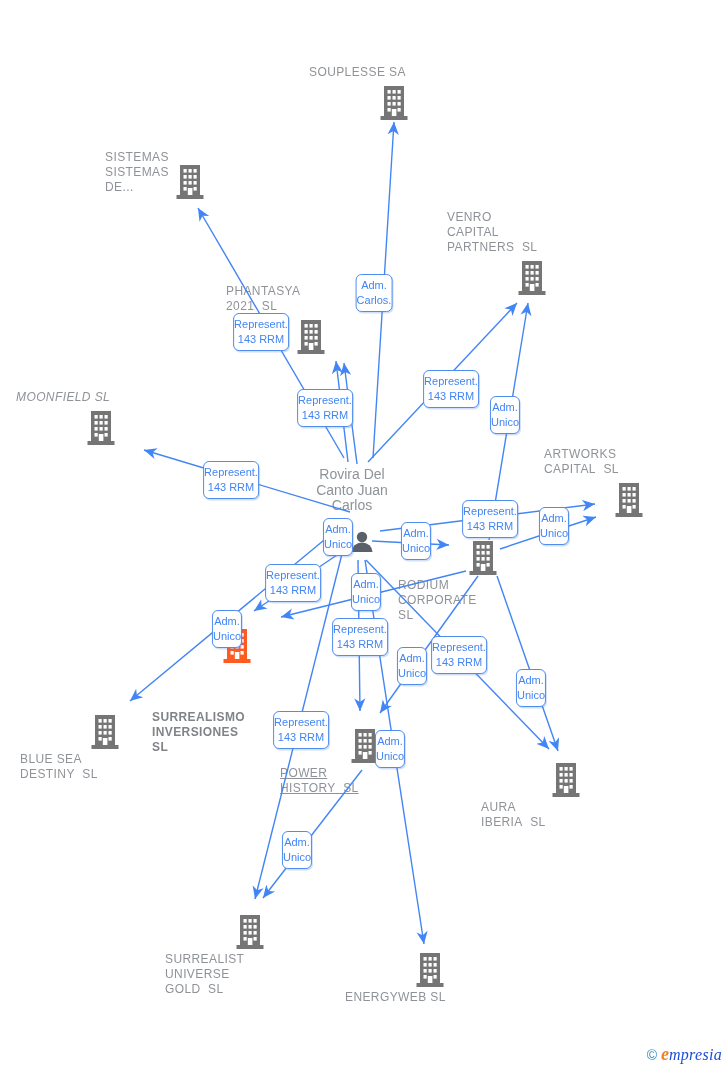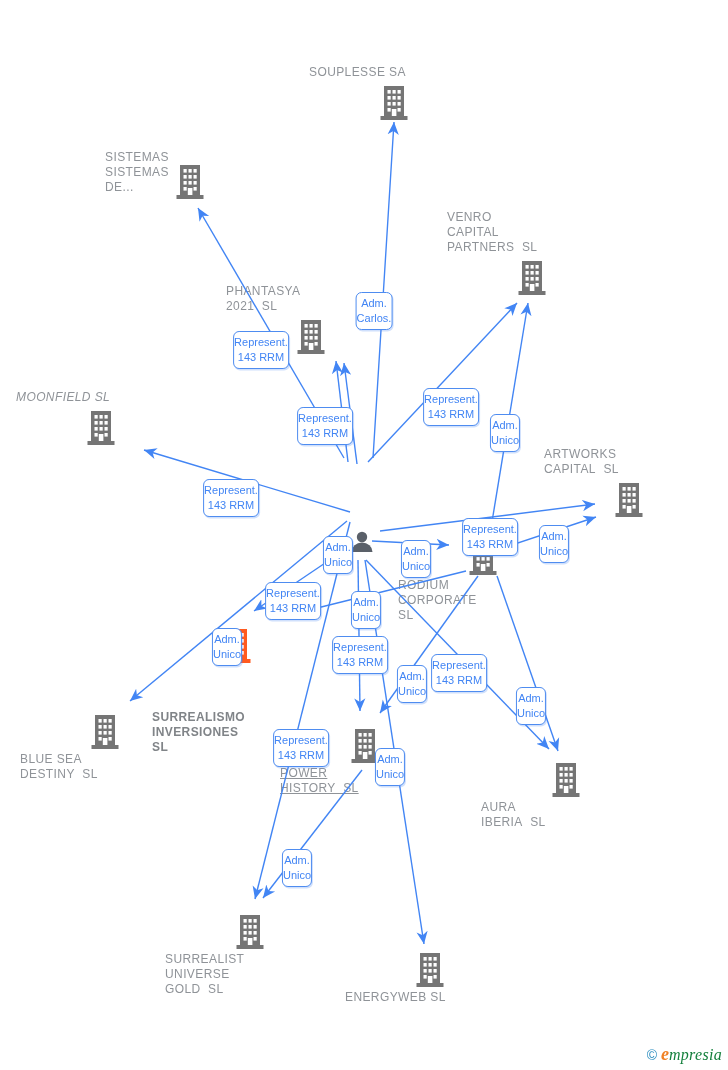--- a/index.html
+++ b/index.html
@@ -7,29 +7,29 @@
           font-family:"Liberation Sans",sans-serif;}
   #edges{position:absolute;left:0;top:0;z-index:10;pointer-events:none;}
   .node{position:absolute;z-index:6;}
   .node-icon{position:absolute;left:0;top:0;}
   .company-label{position:absolute;width:170px;left:-68px;text-align:left;
           color:#8f9398;font-size:12px;line-height:15px;letter-spacing:.4px;z-index:20;}
   .company-label.bold{font-weight:bold;color:#808488;}
   .edge-label{position:absolute;transform:translate(-50%,-50%);background:#ffffff;
           border:1.5px solid #4e8cf0;border-radius:6px;color:#4285f4;font-size:11px;
           line-height:15px;padding:3px 0;text-align:center;z-index:30;white-space:nowrap;
-          box-shadow:1px 1.5px 0 0 rgba(66,133,244,.25);margin-top:18px;}
+          box-shadow:1px 1.5px 0 0 rgba(66,133,244,.25);}
   .person-name{position:absolute;width:160px;text-align:center;color:#8f9398;
           font-size:14px;line-height:15.5px;z-index:7;}
   .person-icon{position:absolute;z-index:8;}
   #brand{position:absolute;top:1044px;right:6px;z-index:40;font-size:15px;
           font-family:"Liberation Serif",serif;cursor:pointer;}
   #brand .copy{color:#2a8dbf;font-family:"Liberation Sans",sans-serif;font-size:14px;}
   #brand .e{color:#f08124;font-style:italic;font-weight:bold;font-size:18px;}
-  #brand .rest{color:#15803d;font-style:italic;font-size:16px;letter-spacing:.3px;}
+  #brand .rest{color:#1d4ed8;font-style:italic;font-size:16px;letter-spacing:.3px;}
 </style>
 </head>
 <body>
 
 <div id="canvas">
   <svg id="edges" width="728" height="1070" viewBox="0 0 728 1070">
     <defs>
       <marker id="arrow" markerWidth="11" markerHeight="11" refX="9" refY="5" orient="auto">
         <path d="M0,1 L9,5 L0,9 L2.6,5 Z" fill="#4285f4"></path>
       </marker>
@@ -51,20 +51,25 @@
         <line x1="358" y1="560" x2="360" y2="711" stroke="#4285f4" stroke-width="1.4" marker-end="url(#arrow)"></line>
         <line x1="478" y1="576" x2="380" y2="713" stroke="#4285f4" stroke-width="1.4" marker-end="url(#arrow)"></line>
         <line x1="366" y1="560" x2="549" y2="749" stroke="#4285f4" stroke-width="1.4" marker-end="url(#arrow)"></line>
         <line x1="497" y1="576" x2="558" y2="751" stroke="#4285f4" stroke-width="1.4" marker-end="url(#arrow)"></line>
         <line x1="350" y1="522" x2="255" y2="899" stroke="#4285f4" stroke-width="1.4" marker-end="url(#arrow)"></line>
         <line x1="362" y1="770" x2="263" y2="898" stroke="#4285f4" stroke-width="1.4" marker-end="url(#arrow)"></line>
         <line x1="365" y1="560" x2="424" y2="944" stroke="#4285f4" stroke-width="1.4" marker-end="url(#arrow)"></line>
       </g>
   </svg>
 
+  <div class="person-name" id="person-name" style="left: 272px; top: 467px;">
+      <div>Rovira Del</div>
+      <div>Canto Juan</div>
+      <div>Carlos</div>
+    </div>
   <svg class="person-icon" id="person-icon" width="24" height="21" viewBox="0 0 24 21" style="left: 350px; top: 531px;">
     <circle cx="12" cy="6" r="5.2" fill="#5a6069"></circle>
     <path d="M1.5,21 a10.5,9.5 0 0 1 21,0 z" fill="#5a6069"></path>
   </svg>
 
   <div id="nodes-layer">
       <div class="node" style="left: 377px; top: 85px;">
         <svg class="node-icon" width="34" height="36" viewBox="0 0 34 36">
           <rect fill="#757575" x="7" y="1" width="20" height="30"></rect>
           <rect fill="#fff" x="10.5" y="5" width="3.2" height="3.6"></rect>

